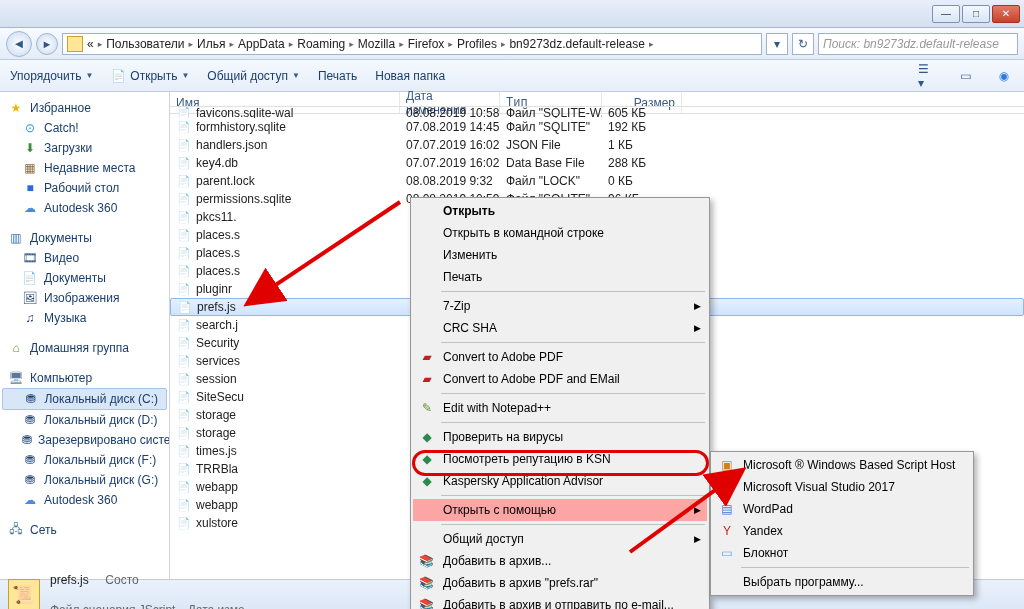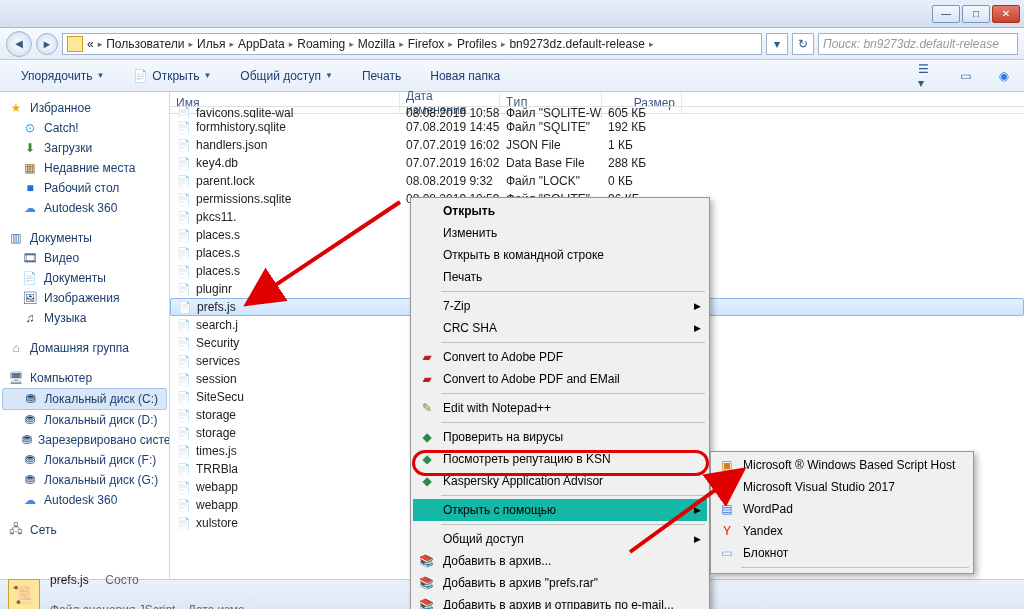--- a/index.html
+++ b/index.html
@@ -15,21 +15,21 @@
 .nav-btn { width:26px; height:26px; border:1px solid #9fb6d4; border-radius:13px; background: radial-gradient(#fff,#c8d9ef); display:flex; align-items:center; justify-content:center; color:#34578a; font-size:13px; }
 .nav-btn.fwd { width:22px; height:22px; font-size:11px; }
 .breadcrumb { flex:1; height:22px; border:1px solid #a0b2cc; background:#fff; display:flex; align-items:center; padding:0 4px; overflow:hidden; }
 .bc-seg { display:flex; align-items:center; color:#222; white-space:nowrap; }
 .bc-sep { margin:0 4px; color:#666; font-size:9px; }
 .nav-small { width:22px; height:22px; border:1px solid #a0b2cc; background:#fff; display:flex; align-items:center; justify-content:center; color:#34578a; }
 .search-nav { width:200px; height:22px; border:1px solid #a0b2cc; background:#fff; padding:0 4px; color:#999; font-style:italic; display:flex; align-items:center; }
 
 
 .toolbar { height:32px; background:linear-gradient(#f5f9ff,#e6eef9); border-bottom:1px solid #c0cde0; display:flex; align-items:center; padding:0 10px; gap:18px; }
-.tool-item { color:#1a3e6e; display:flex; align-items:center; gap:4px;margin-left:11px; }
+.tool-item { color:#1a3e6e; display:flex; align-items:center; gap:4px; }
 .tool-item .dd { font-size:8px; color:#34578a; }
 .tool-spacer { flex:1; }
 .tool-icon { width:20px; height:20px; display:flex; align-items:center; justify-content:center; color:#34578a; }
 
 
 .main { display:flex; height: calc(609px - 28px - 32px - 32px - 30px); }
 .sidebar { width:170px; background:#fff; border-right:1px solid #d4d4d4; padding:6px 0; overflow:hidden; }
 .sb-group { margin-bottom:10px; }
 .sb-head { display:flex; align-items:center; padding:2px 8px; gap:6px; color:#1a3e6e; font-weight:normal; }
 .sb-item { display:flex; align-items:center; padding:2px 8px 2px 22px; gap:6px; color:#1a3e6e; white-space:nowrap; overflow:hidden; }
@@ -51,21 +51,21 @@
 .fl-ico { width:16px; height:16px; display:inline-flex; align-items:center; justify-content:center; margin-right:4px; font-size:11px; }
 .fl-name { width:230px; display:flex; align-items:center; }
 .fl-date { width:100px; color:#555; }
 .fl-type { width:102px; color:#555; }
 .fl-size { width:80px; text-align:left; color:#555; }
 
 
 .ctxmenu { position:absolute; background:#f0f0f0; border:1px solid #979797; box-shadow:3px 3px 6px rgba(0,0,0,.3); padding:2px; z-index:10; }
 .ctx-item { height:22px; display:flex; align-items:center; padding:0 20px 0 30px; position:relative; white-space:nowrap; }
 .ctx-item.bold { font-weight:bold; }
-.ctx-item:hover, .ctx-item.hl { background:#14b8a6; }
+.ctx-item:hover, .ctx-item.hl { background:#fca5a5; }
 .ctx-sep { height:1px; background:#c0c0c0; margin:3px 2px 3px 28px; }
 .ctx-arrow { position:absolute; right:6px; font-size:9px; }
 .ctx-ico { position:absolute; left:6px; width:16px; height:16px; display:flex; align-items:center; justify-content:center; }
 .ctx-main { left:240px; top:105px; width:300px; }
 .ctx-sub { left:540px; top:359px; width:264px; }
 .ctx-highlight-ring { position:absolute; border:3px solid #e00000; border-radius:14px; pointer-events:none; z-index:12; }
 
 
 .details { height:30px; background:linear-gradient(#eaf1fb,#dce8f7); border-top:1px solid #c0cde0; display:flex; align-items:center; padding:0 8px; gap:10px; }
 .det-ico { width:32px; height:32px; background:#ffe79a; border:1px solid #c9a227; display:flex; align-items:center; justify-content:center; font-size:18px; }
@@ -458,22 +458,22 @@
             <span>xulstore</span>
           </div>
           <div class="fl-date"></div>
           <div class="fl-type"></div>
           <div class="fl-size"></div>
         </div>
       </div>
 
     <div class="ctxmenu ctx-main">
       <div class="ctx-item bold">Открыть</div>
+      <div class="ctx-item">Открыть в командной строке</div>
       <div class="ctx-item">Изменить</div>
-      <div class="ctx-item">Открыть в командной строке</div>
       <div class="ctx-item">Печать</div>
       <div class="ctx-sep"></div>
       <div class="ctx-item">
           <span>7-Zip</span>
           <span class="ctx-arrow">▶</span>
         </div>
       <div class="ctx-item">
           <span>CRC SHA</span>
           <span class="ctx-arrow">▶</span>
         </div>
@@ -545,20 +545,21 @@
         </div>
       <div class="ctx-item">
           <span class="ctx-ico" style="color:#d02020">Y</span>
           <span>Yandex</span>
         </div>
       <div class="ctx-item">
           <span class="ctx-ico" style="color:#5a9adf">▭</span>
           <span>Блокнот</span>
         </div>
       <div class="ctx-sep"></div>
+      <div class="ctx-item">Выбрать программу...</div>
     </div>
 
     <svg class="arrow-svg" style="left:60px; top:100px; width:180px; height:130px;">
       <defs>
           <marker id="ah1" markerWidth="10" markerHeight="10" refX="8" refY="5" orient="auto">
             <path d="M0,0 L10,5 L0,10 Z" fill="#e00000"></path>
           </marker>
         </defs>
       <line x1="170" y1="10" x2="20" y2="110" stroke="#e00000" stroke-width="4" marker-end="url(#ah1)"></line>
     </svg>

